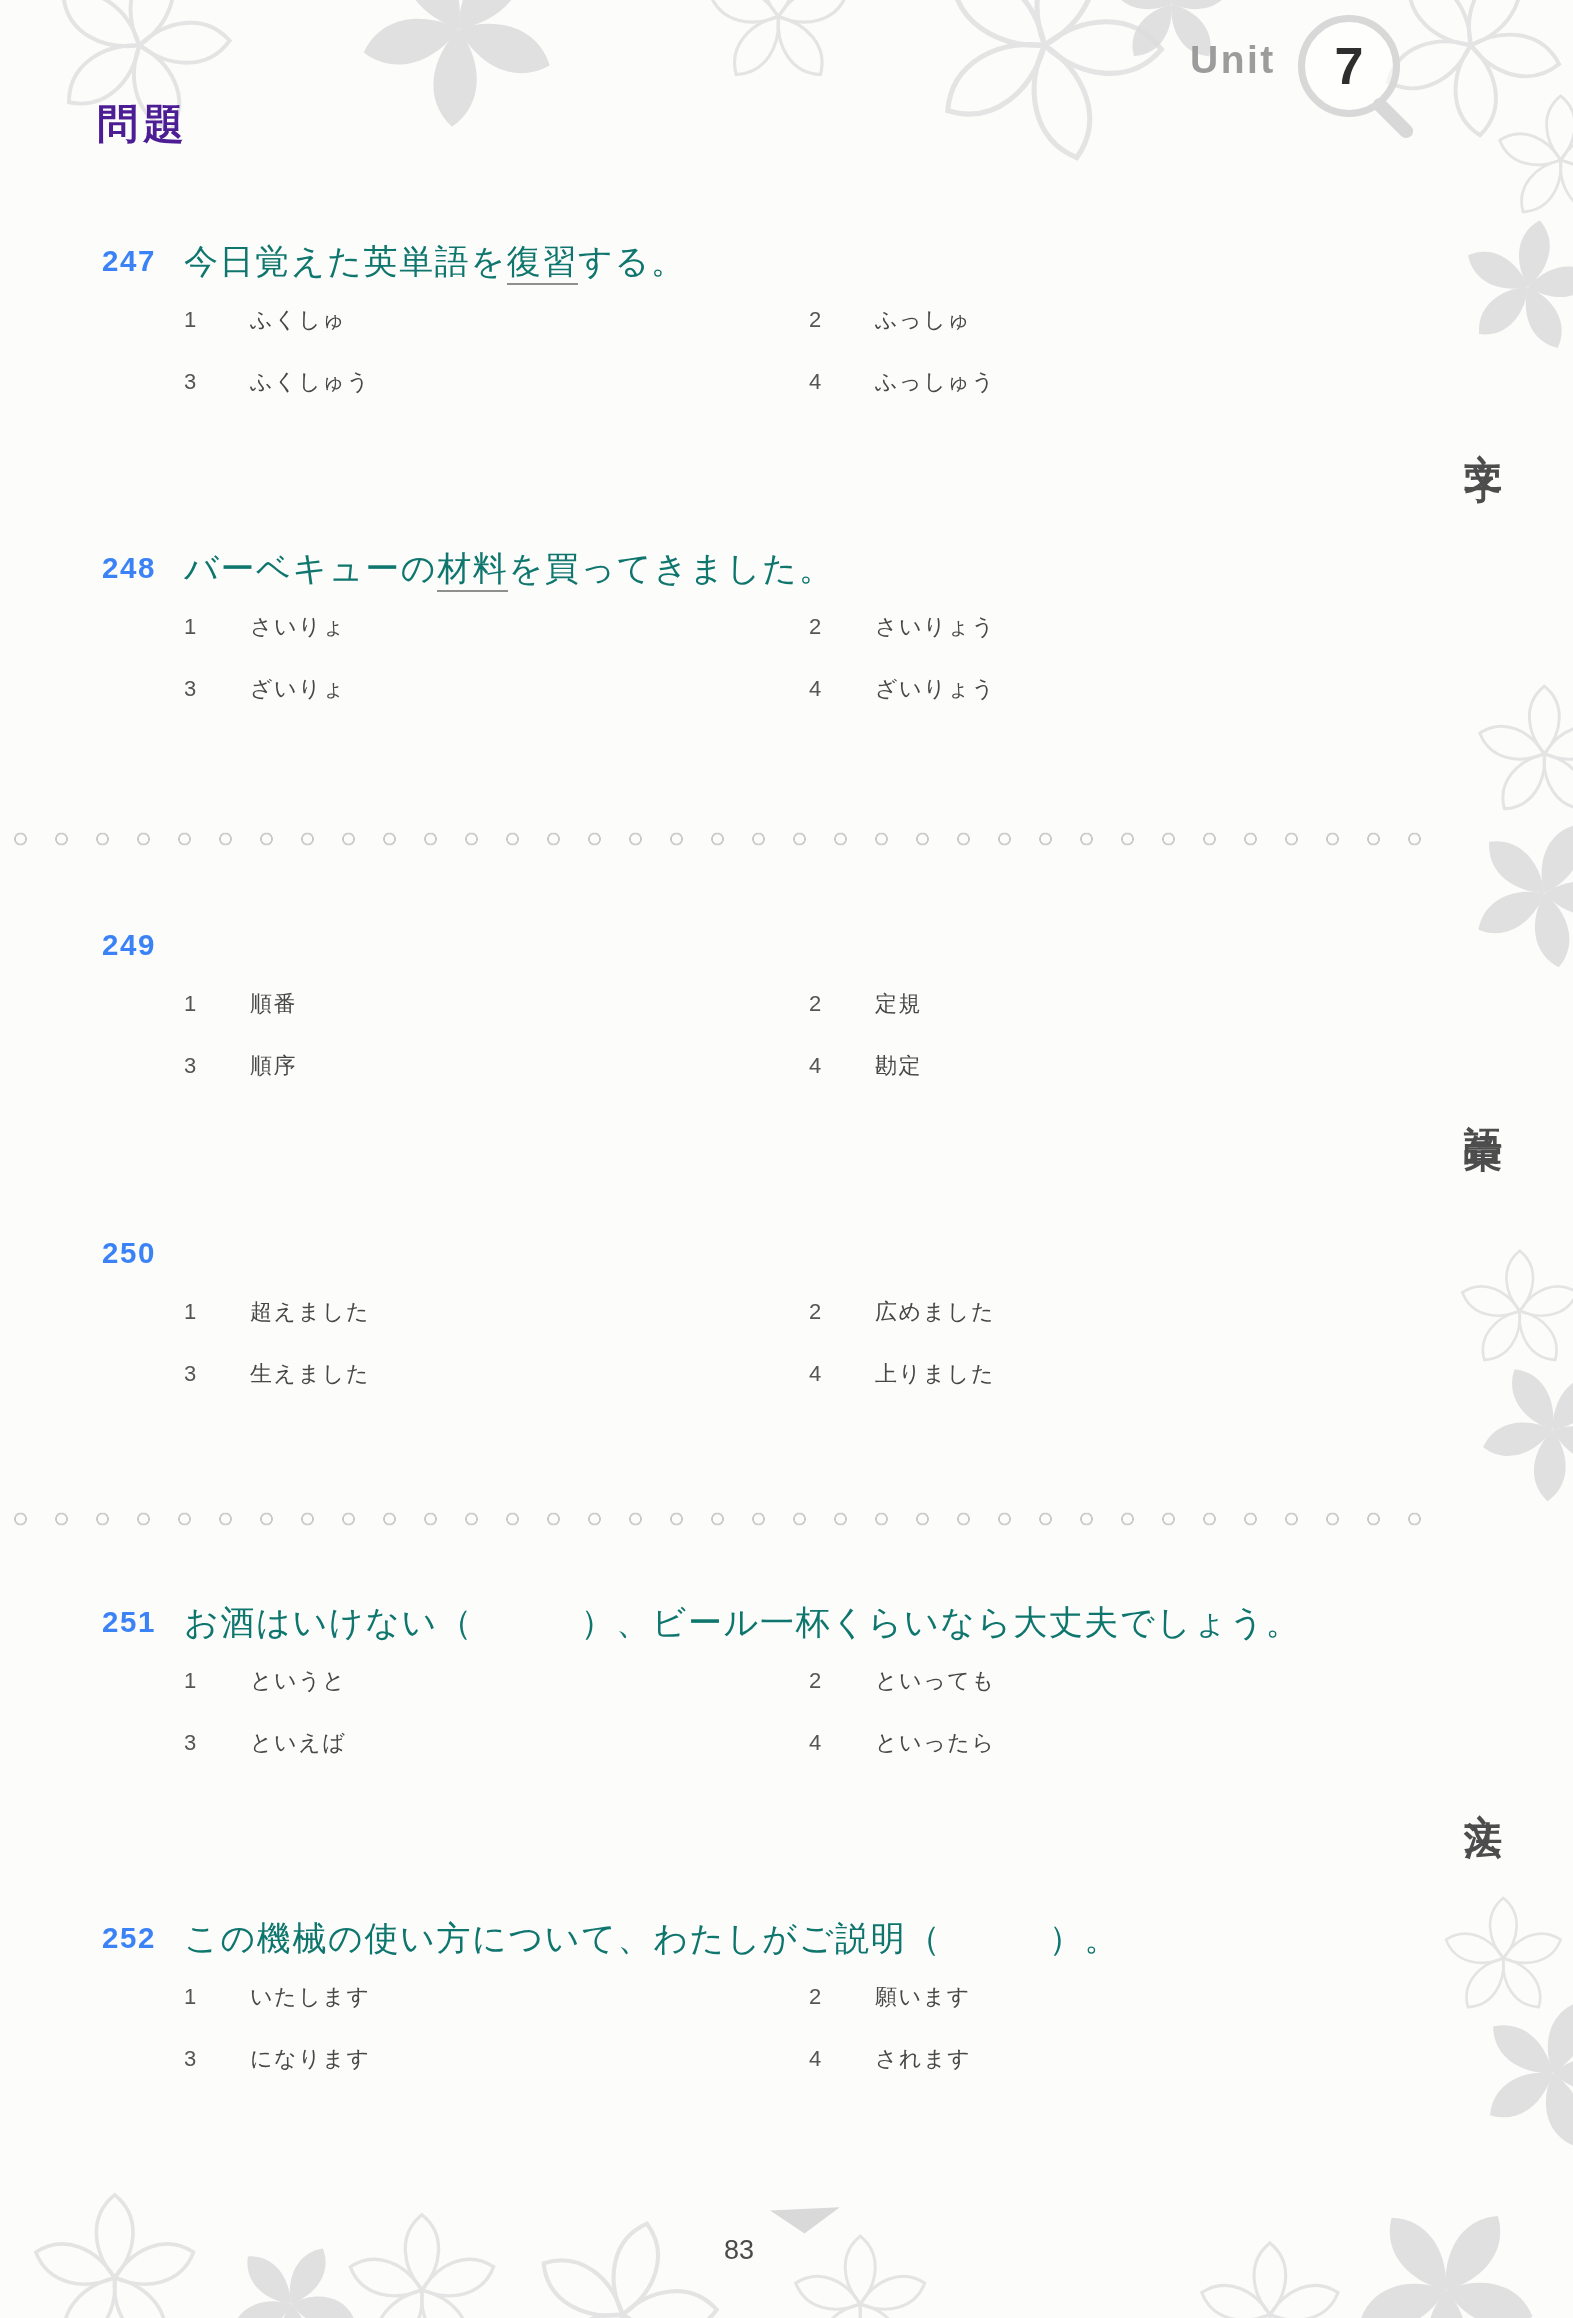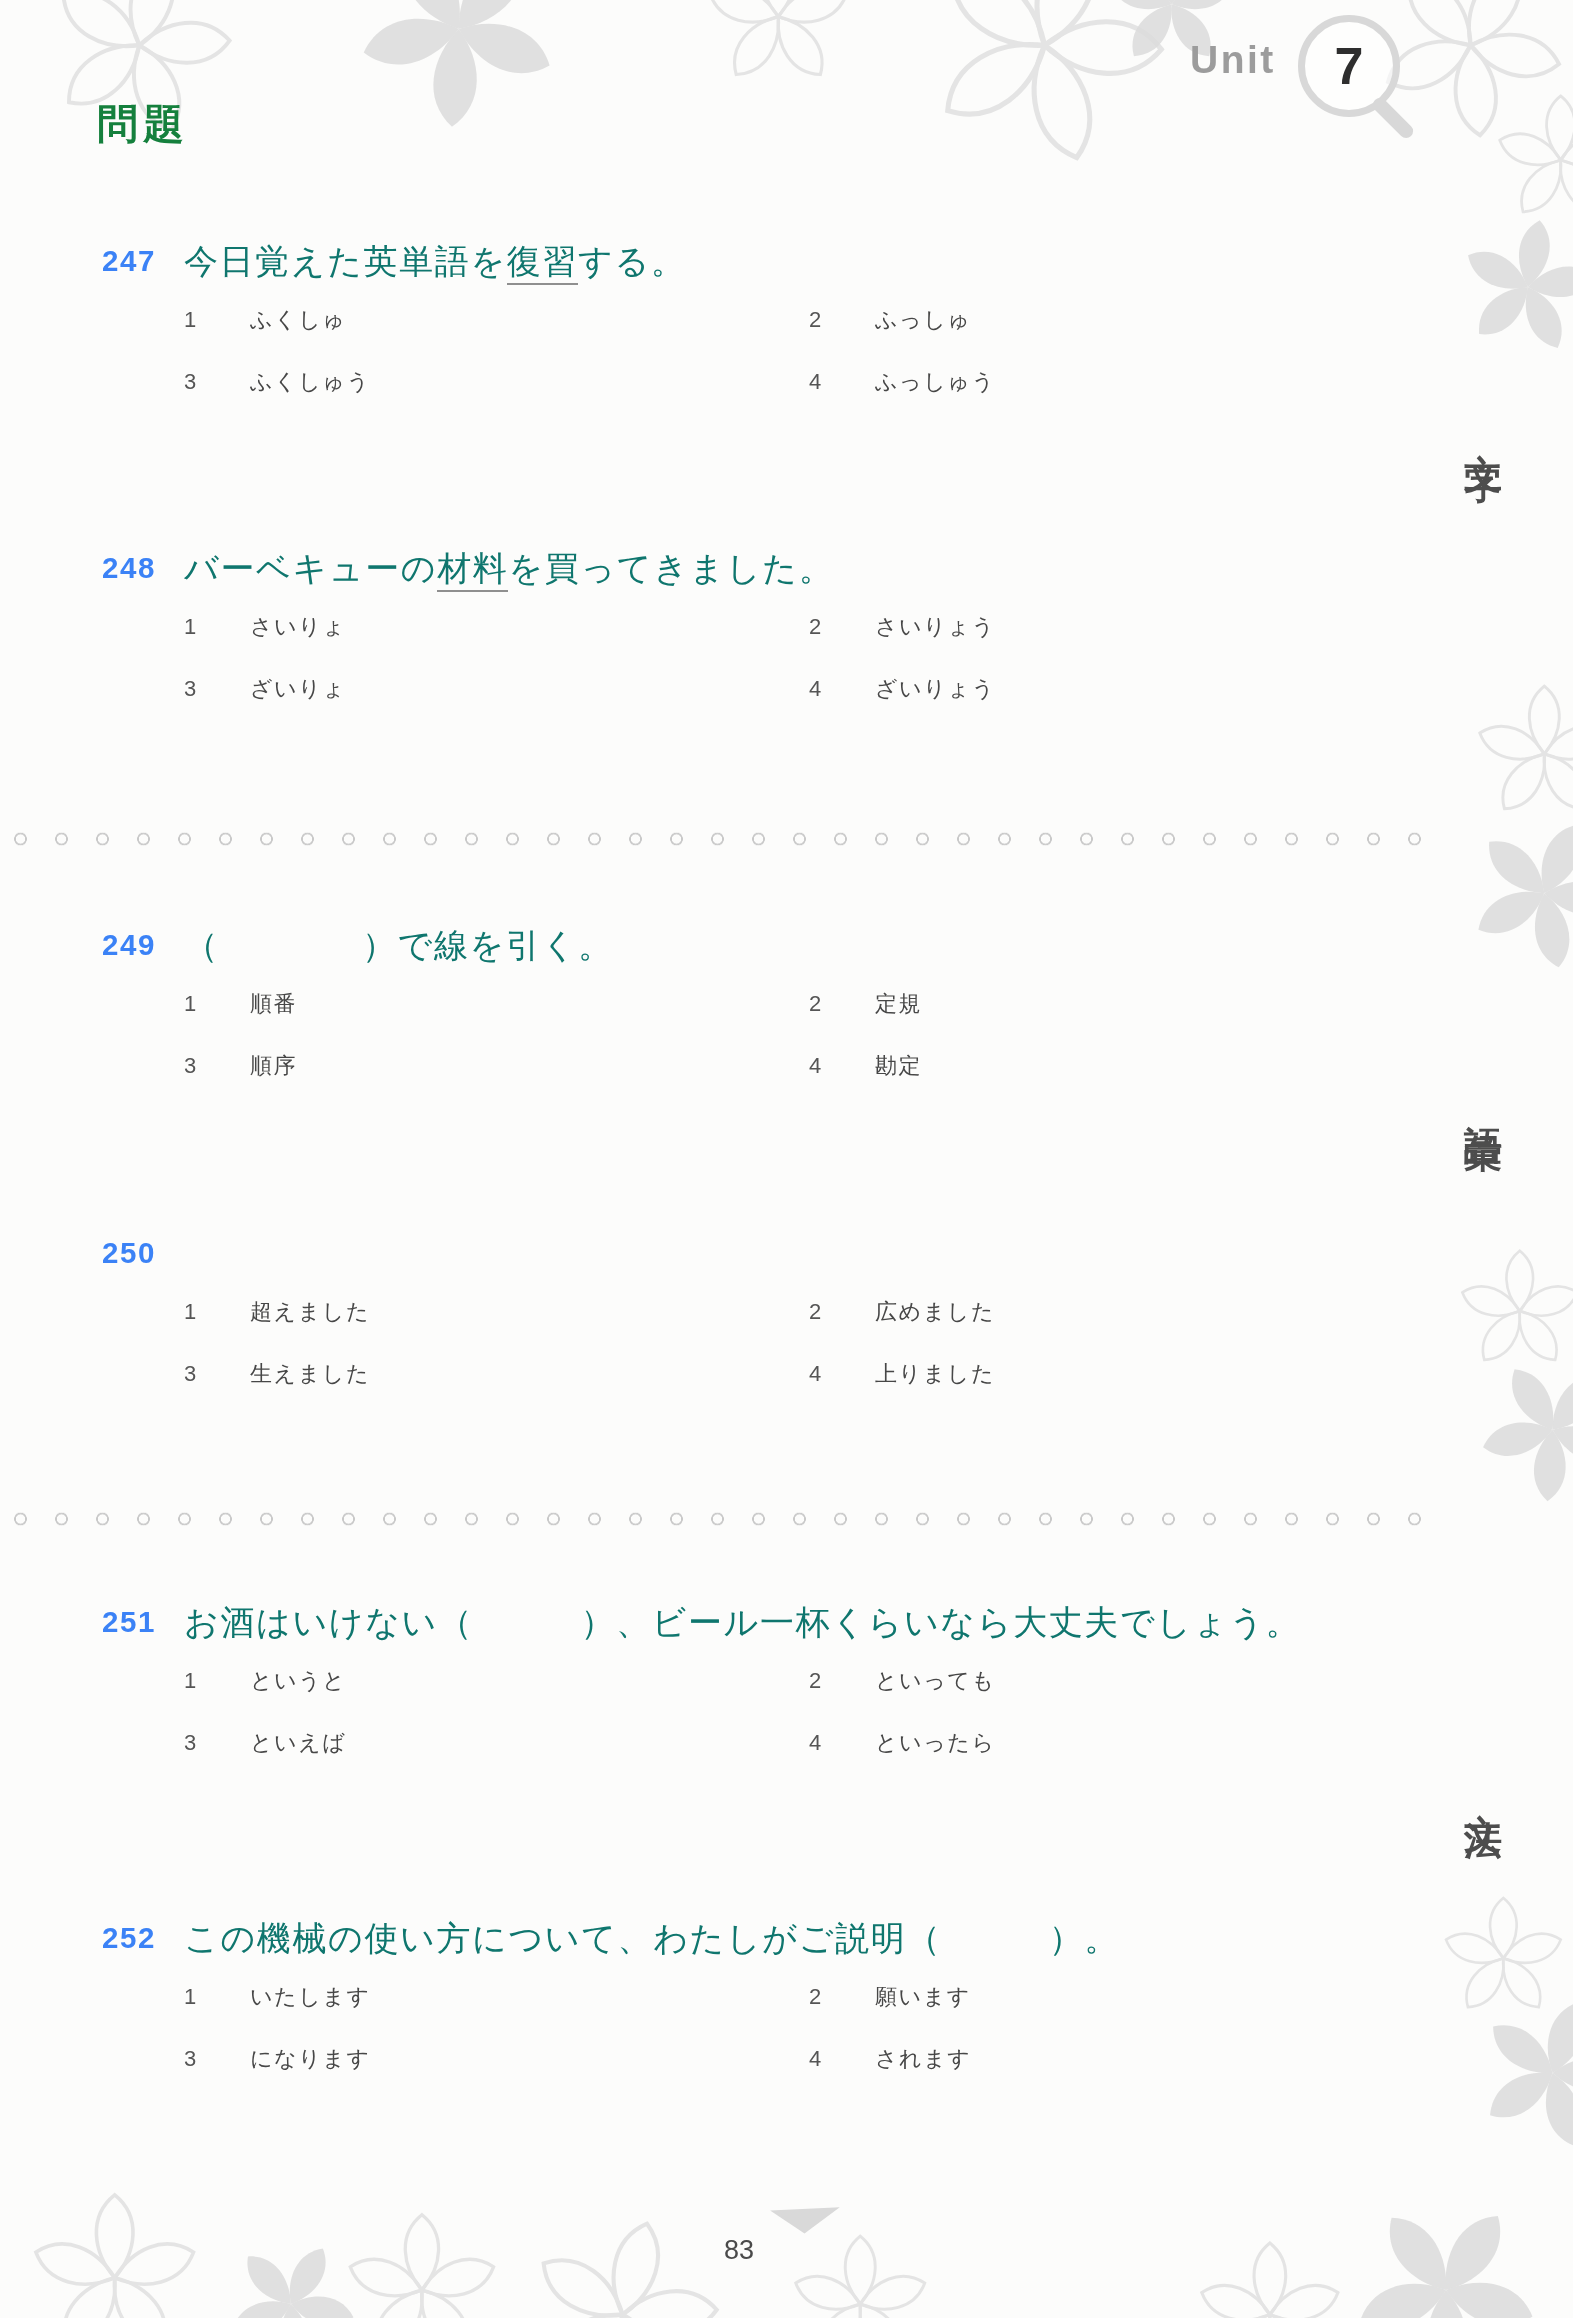--- a/index.html
+++ b/index.html
@@ -17,21 +17,21 @@
   
   .unit-label { position:absolute; left:1190px; top:38px; font-size:39px; font-weight:bold;
     color:#9c9c9c; letter-spacing:2.5px; }
   .unit-badge { position:absolute; left:1298px; top:14.7px; width:88px; height:88px;
     border:7.4px solid #d8d8d8; border-radius:50%; background:rgba(255,255,255,.6);
     display:flex; align-items:center; justify-content:center; }
   .unit-number { font-size:52px; font-weight:bold; color:#2e2e2e; }
   .unit-handle { position:absolute; left:1375px; top:93px; width:51px; height:14px;
     background:#d8d8d8; border-radius:7.4px; transform:rotate(45deg); transform-origin:left center; }
   .section-title { position:absolute; left:97px; top:97px; font-size:41px; font-weight:bold;
-    color:#15803d; letter-spacing:4.9px; }
+    color:#4c1d95; letter-spacing:4.9px; }
 
   
   .question { position:absolute; left:102px; width:1360px; height:176px; }
   .qnum { position:absolute; left:0; top:4.9px; font-size:29.5px; font-weight:bold;
     color:#3b82f6; letter-spacing:1.6px; }
   .qtext { position:absolute; left:82px; top:0; margin:0; font-size:34px; color:#0f766e;
     letter-spacing:1.6px; white-space:nowrap; }
   .u { border-bottom:2.5px solid #8f8f8f; padding-bottom:2.5px; }
   .u:empty { border:none; padding:0; }
   .opt { position:absolute; white-space:nowrap; font-size:22px; color:#474747; letter-spacing:1.6px; }
@@ -119,21 +119,20 @@
       <div class="opt r1 ca"><span class="onum">1</span><span>さいりょ</span></div>
       <div class="opt r1 cb"><span class="onum">2</span><span>さいりょう</span></div>
       <div class="opt r2 ca"><span class="onum">3</span><span>ざいりょ</span></div>
       <div class="opt r2 cb"><span class="onum">4</span><span>ざいりょう</span></div>
     </section>
 
     <div class="dots" style="top:829px"></div>
 
     <section class="question" style="top:923px">
       <span class="qnum">249</span>
-      <p class="qtext"><span>（　　　　）で線を引く。</span><span class="u"></span><span></span></p>
       <div class="opt r1 ca"><span class="onum">1</span><span>順番</span></div>
       <div class="opt r1 cb"><span class="onum">2</span><span>定規</span></div>
       <div class="opt r2 ca"><span class="onum">3</span><span>順序</span></div>
       <div class="opt r2 cb"><span class="onum">4</span><span>勘定</span></div>
     </section>
 
     <section class="question" style="top:1231px">
       <span class="qnum">250</span>
       <div class="opt r1 ca"><span class="onum">1</span><span>超えました</span></div>
       <div class="opt r1 cb"><span class="onum">2</span><span>広めました</span></div>

